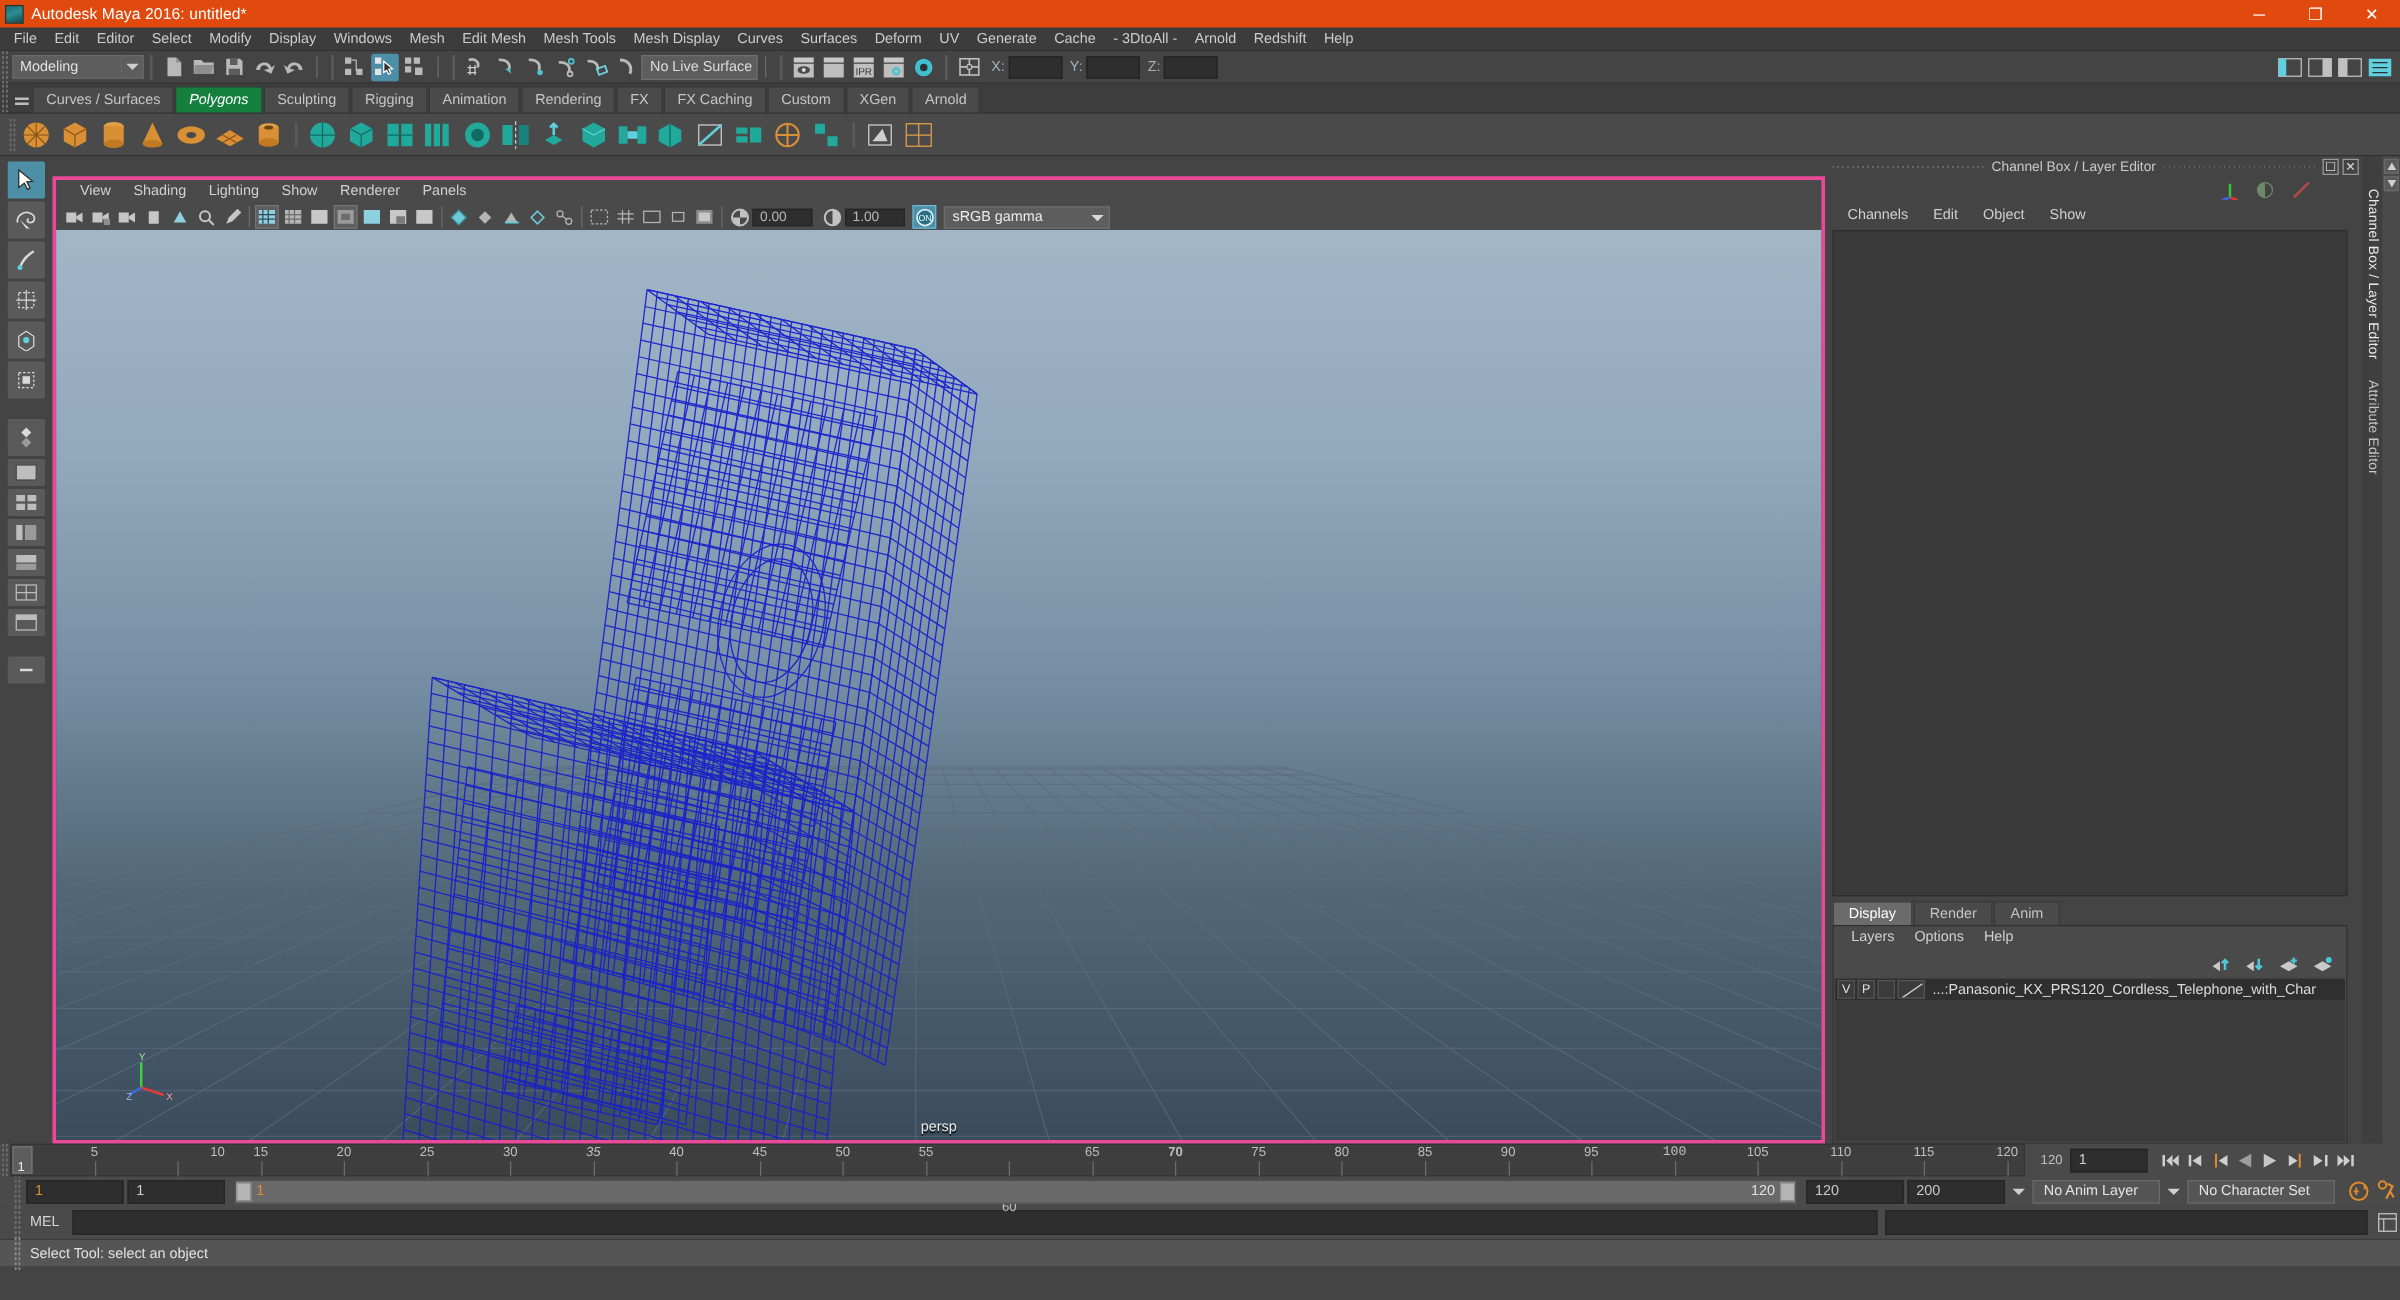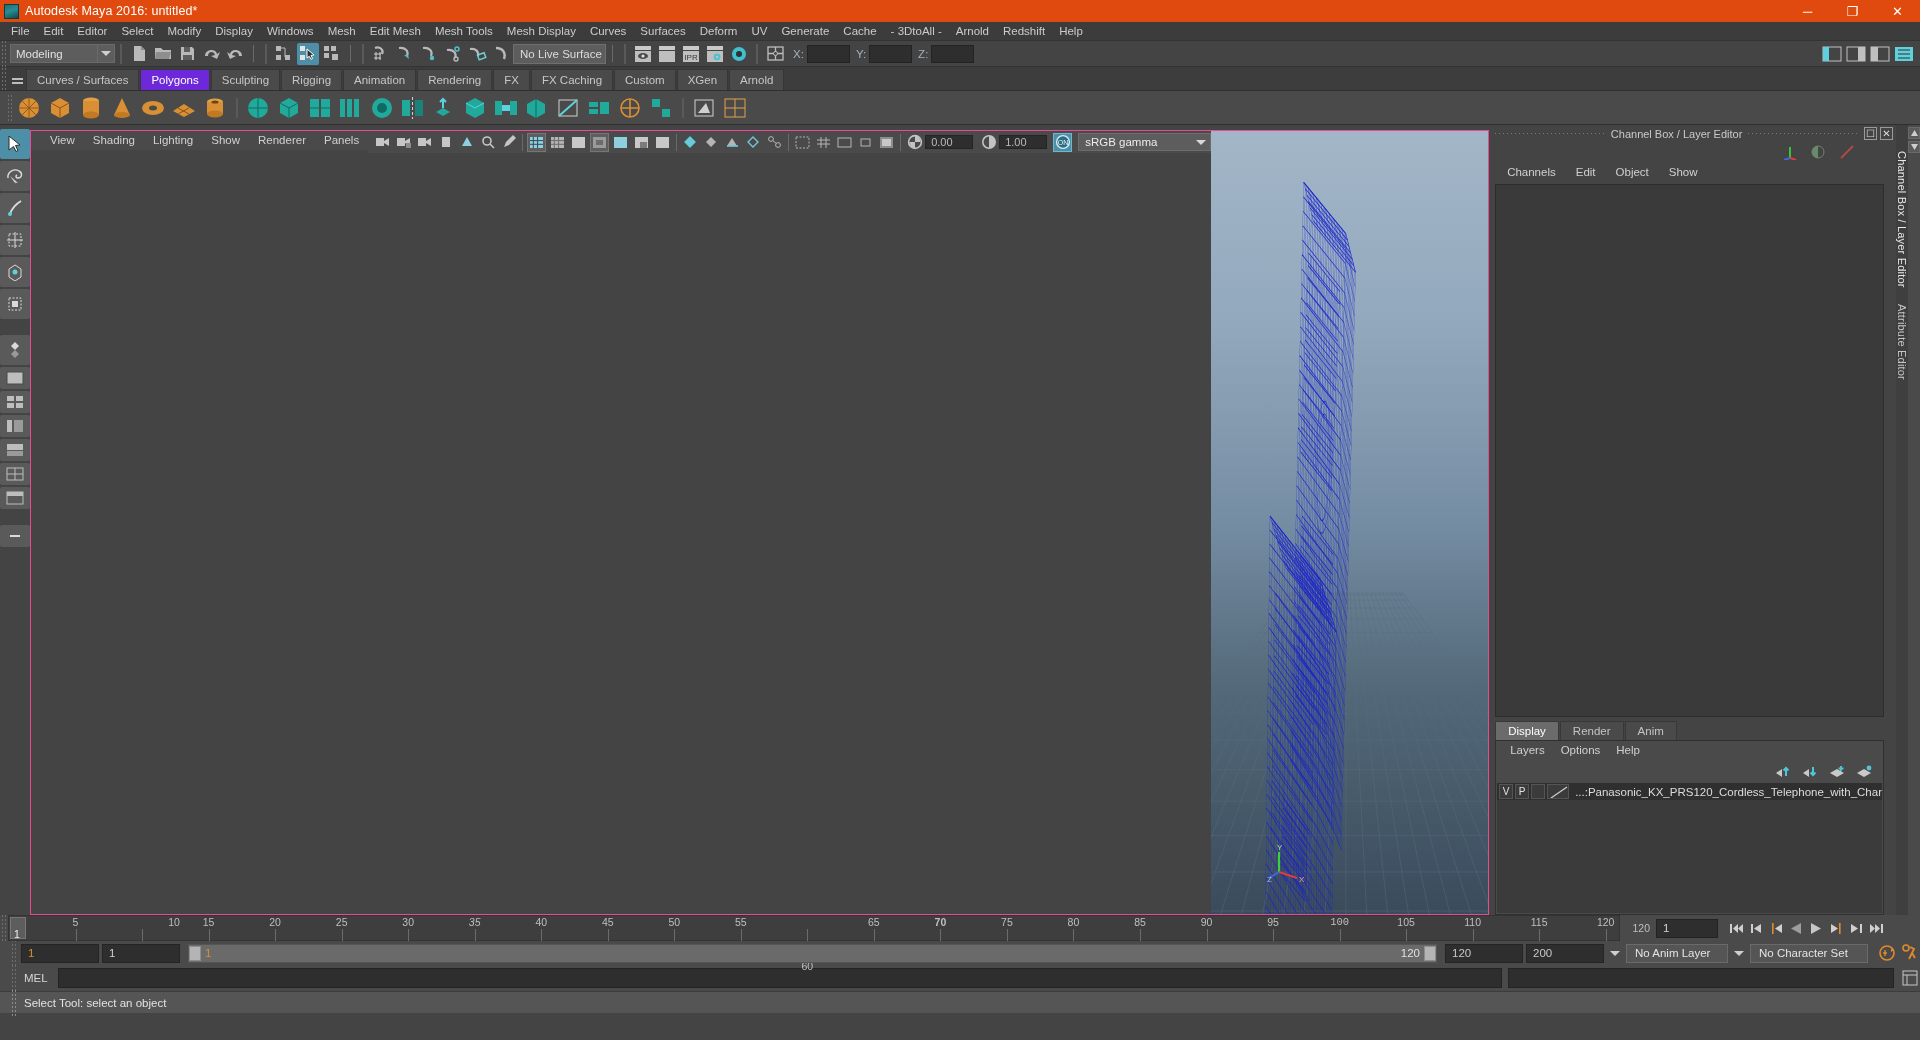--- a/index.html
+++ b/index.html
@@ -31,36 +31,36 @@
   .ticon.on{ background:#4e8fa8; border-radius:2px; }
   .livefield{ width:93px; height:20px; background:#5d5d5d; border:1px solid #6f6f6f; display:flex; align-items:center; padding-left:6px; font-size:11.5px; color:#dcdcdc; }
   .xyz-lbl{ font-size:11.5px; color:#9fb2bd; margin:0 3px 0 6px; }
   .xyz-field{ width:43px; height:18px; background:#2e2e2e; border:1px solid #232323; }
 
   
   .shelfbar{ height:24px; background:#3d3d3d; display:flex; align-items:flex-end; border-bottom:1px solid #2f2f2f; }
   .shelf-menu-icon{ width:18px; height:22px; display:flex; align-items:center; justify-content:center; }
   .shelf-menu-icon i{ width:11px; height:2px; background:#bdbdbd; box-shadow:0 4px 0 #bdbdbd; display:block; }
   .stab{ height:21px; line-height:21px; padding:0 10px; font-size:11.5px; color:#c6c6c6; background:#4a4a4a; border:1px solid #373737; border-bottom:none; margin-right:1px; }
-  .stab.active{ background:#6d28d9; color:#ffffff; }
+  .stab.active{ background:#15803d; color:#ffffff;font-style:italic; }
 
   
   .shelfrow{ height:34px; background:#4a4a4a; display:flex; align-items:center; padding-left:6px; border-bottom:1px solid #2f2f2f; }
   .shicon{ width:30px; height:30px; margin-right:1px; display:flex; align-items:center; justify-content:center; }
 
   
   .main{ display:flex; height:790px; background:#444; }
   .leftcol{ width:42px; background:#444444; padding-top:4px; display:flex; flex-direction:column; align-items:center; }
   .tool-btn{ width:30px; height:30px; margin-bottom:2px; border:1px solid transparent; display:flex; align-items:center; justify-content:center; background:#5a5a5a; border-radius:2px; }
   .tool-btn.sel{ background:#4e8fa8; }
   .tool-gap{ height:14px; }
   .tool-btn.sm{ height:22px; }
 
   
-  .viewport-wrap{ flex:1 1 auto; display:flex; flex-direction:row; border:1px solid #ec4899; background:#444; margin:5px 0 0 0; }
+  .viewport-wrap{ flex:1 1 auto; display:flex; flex-direction:column; border:3px solid #ec4899; background:#444; margin:16px 0 0 0; }
   .vp-menubar{ height:19px; background:#4a4a4a; display:flex; align-items:center; padding-left:10px; }
   .vp-menubar .mi{ padding:0 9px; font-size:11.5px; color:#d0d0d0; line-height:19px; }
   .vp-toolbar{ height:22px; background:#4a4a4a; display:flex; align-items:center; padding-left:4px; }
   .vpicon{ width:19px; height:19px; margin:0 1px; display:flex; align-items:center; justify-content:center; }
   .vpicon.act{ background:#5e5e5e; border:1px solid #757575; }
   .vnum{ width:48px; height:14px; background:#2e2e2e; border:1px solid #242424; color:#b9b9b9; font-size:11px; display:flex; align-items:center; padding-left:5px; }
   .gamma-combo{ width:133px; height:18px; background:#5d5d5d; border:1px solid #6d6d6d; display:flex; align-items:center; font-size:11.5px; color:#ececec; padding-left:6px; position:relative; }
   .gamma-combo .ga{ position:absolute; right:4px; top:6px; border-left:5px solid transparent;border-right:5px solid transparent;border-top:5px solid #d8d8d8; }
 
   .viewport{ flex:1 1 auto; position:relative; overflow:hidden;
@@ -1250,20 +1250,21 @@
         <svg width="40" height="40" viewBox="0 0 40 40">
           <path d="M12 30 L12 10" stroke="#3ad13a" stroke-width="2"></path>
           <path d="M12 30 L30 36" stroke="#e03a3a" stroke-width="2"></path>
           <path d="M12 30 L2 36" stroke="#3a6ae0" stroke-width="2"></path>
           <text x="10" y="8" font-size="8" fill="#9de89d" font-family="Liberation Sans">Y</text>
           <text x="0" y="40" font-size="8" fill="#9db8f0" font-family="Liberation Sans">Z</text>
           <text x="32" y="40" font-size="8" fill="#f09d9d" font-family="Liberation Sans">X</text>
         </svg>
       </div>
 
+      <div class="vp-label">persp</div>
     </div>
   </div>
 
   <div class="rightcol">
     <div class="cb-header">
       <div class="dots"></div>
       <span>Channel Box / Layer Editor</span>
       <div class="dots"></div>
       <div class="cb-winbtn">☐</div>
       <div class="cb-winbtn">✕</div>

